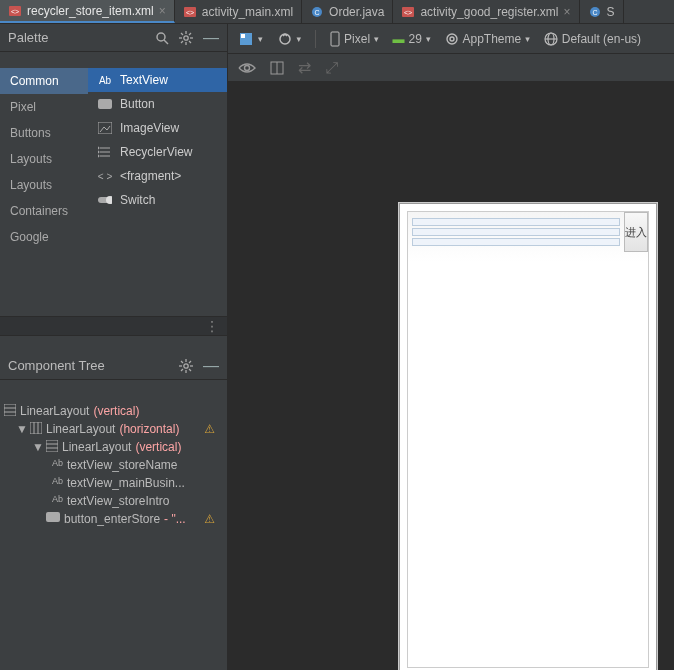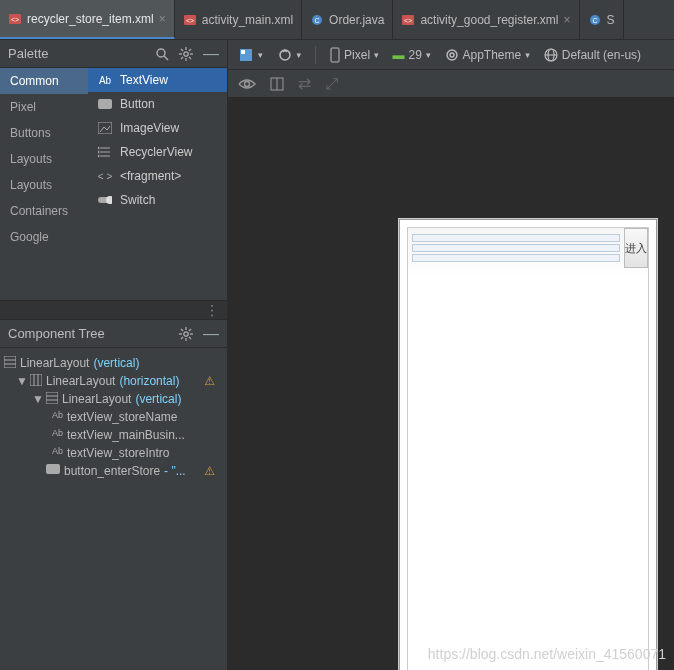--- a/index.html
+++ b/index.html
@@ -1,49 +1,49 @@
 <!DOCTYPE html>
 <html><head>
 <meta charset="utf-8">
 <style>
   * { margin: 0; padding: 0; box-sizing: border-box; font-family: "Segoe UI", Arial, sans-serif; }
   html, body { width: 674px; height: 670px; background: #2b2b2b; overflow: hidden; }
   .root { display: flex; flex-direction: column; width: 100%; height: 100%; background: #3c3f41; }
 
   
-  .tabs { display: flex; height: 40px; background: #3c3f41; border-bottom: 1px solid #2b2b2b; font-size: 12px; overflow: hidden; }
+  .tabs { display: flex; height: 24px; background: #3c3f41; border-bottom: 1px solid #2b2b2b; font-size: 12px; overflow: hidden; }
   .tab { display: flex; align-items: center; padding: 0 8px; gap: 5px; color: #bbb; border-right: 1px solid #2b2b2b; white-space: nowrap; cursor: pointer; }
   .tab.active { background: #515658; color: #e6e6e6; border-bottom: 2px solid #4a88c7; }
   .tab .x { color: #888; }
   .ico { width: 14px; height: 14px; display: inline-flex; align-items: center; justify-content: center; }
   svg { display: block; }
 
   
   .main { display: flex; flex: 1; overflow: hidden; }
 
   
-  .left { width: 228px; display: flex; flex-direction: column; background: #3c3f41; border-right: 1px solid #2b2b2b; }
+  .left { width: 228px; display: flex; flex-direction: column; background: #3c3f41; border-right: 1px solid #2b2b2b; gap: 16px; }
 
   .panel-header { display: flex; align-items: center; justify-content: space-between; height: 28px; padding: 0 8px; color: #bbb; font-size: 13px; border-bottom: 1px solid #2b2b2b; }
   .panel-header .tools { display: flex; gap: 10px; align-items: center; color: #9aa; }
 
   .palette-body { display: flex; height: 232px; }
   .palette-cats { width: 88px; background: #3c3f41; font-size: 12px; color: #aaa; }
   .palette-cats .cat { padding: 6px 10px; cursor: pointer; }
   .palette-cats .cat.active { background: #4a688a; color: #ffffff; }
   .palette-items { flex: 1; background: #3c3f41; font-size: 12px; color: #ccc; }
   .palette-items .pit { display: flex; align-items: center; gap: 8px; padding: 5px 10px; cursor: pointer; }
   .palette-items .pit.active { background: #2f65a6; color: #fff; }
   .palette-items .pit .ico { color: #bbb; }
 
   .divider-bar { height: 20px; background: #313335; border-top: 1px solid #2b2b2b; border-bottom: 1px solid #2b2b2b; display:flex; justify-content:flex-end; align-items:center; padding-right:8px; color:#888; font-size:14px;}
 
   .tree-body { flex: 1; padding: 6px 4px; font-size: 12px; color: #bbb; overflow: hidden; }
   .tnode { display: flex; align-items: flex-start; gap: 4px; padding: 2px 0; white-space: nowrap; }
-  .tnode .gray { color: #7dd3fc; }
+  .tnode .gray { color: #fca5a5; }
   .tnode .warn { margin-left: auto; margin-right: 8px; color: #d6a33a; }
   .indent1 { padding-left: 12px; }
   .indent2 { padding-left: 28px; }
   .indent3 { padding-left: 48px; }
   .tri { color: #aaa; width: 10px; text-align: center; }
   .tico { color: #aaa; }
 
   
   .right { flex: 1; display: flex; flex-direction: column; background: #2b2b2b; }
 
@@ -371,17 +371,16 @@
             <div class="dev-row">
               <div class="dev-text">
                 <div></div>
                 <div></div>
                 <div></div>
               </div>
               <div class="dev-btn">进入</div>
             </div>
           </div>
         </div>
-        <div class="watermark">https://blog.csdn.net/weixin_41560071</div>
       </div>
     </div>
   </div>
 </div>
 
 </body></html>

